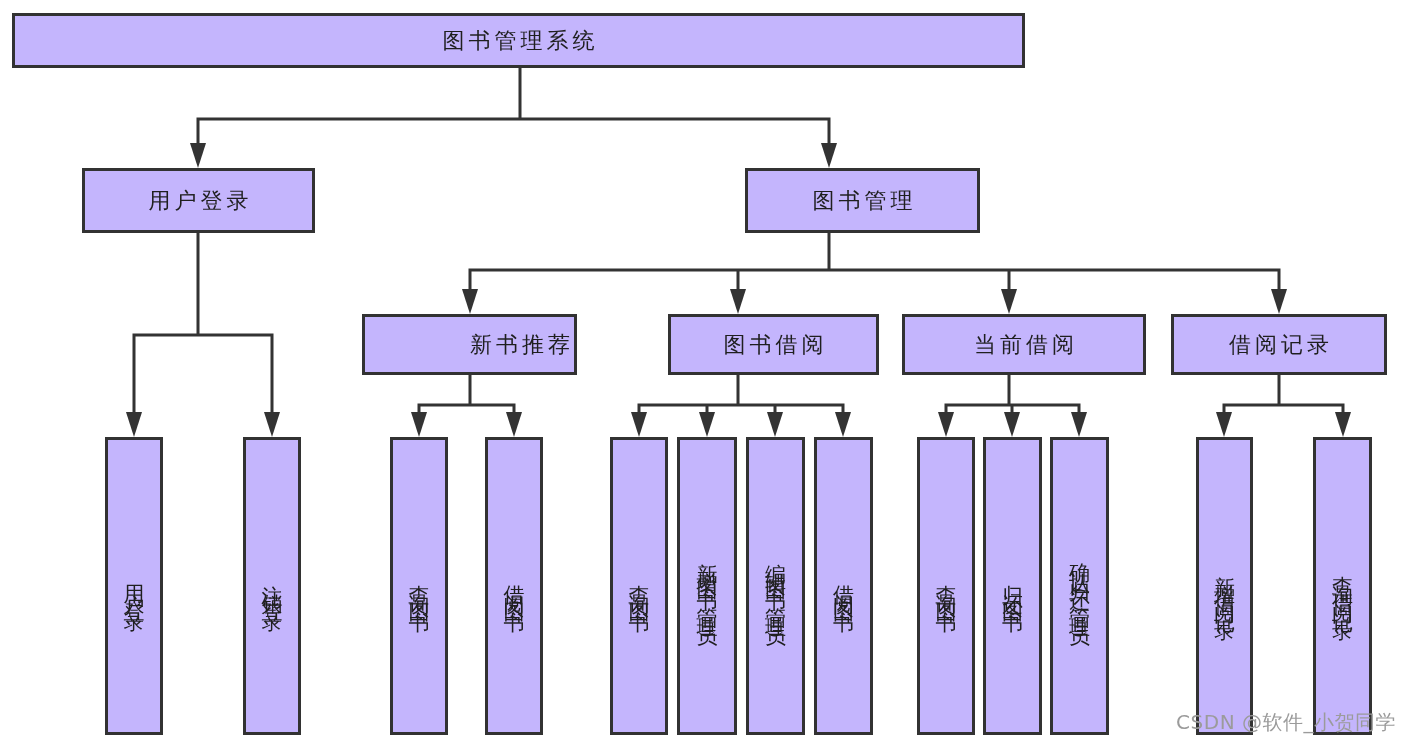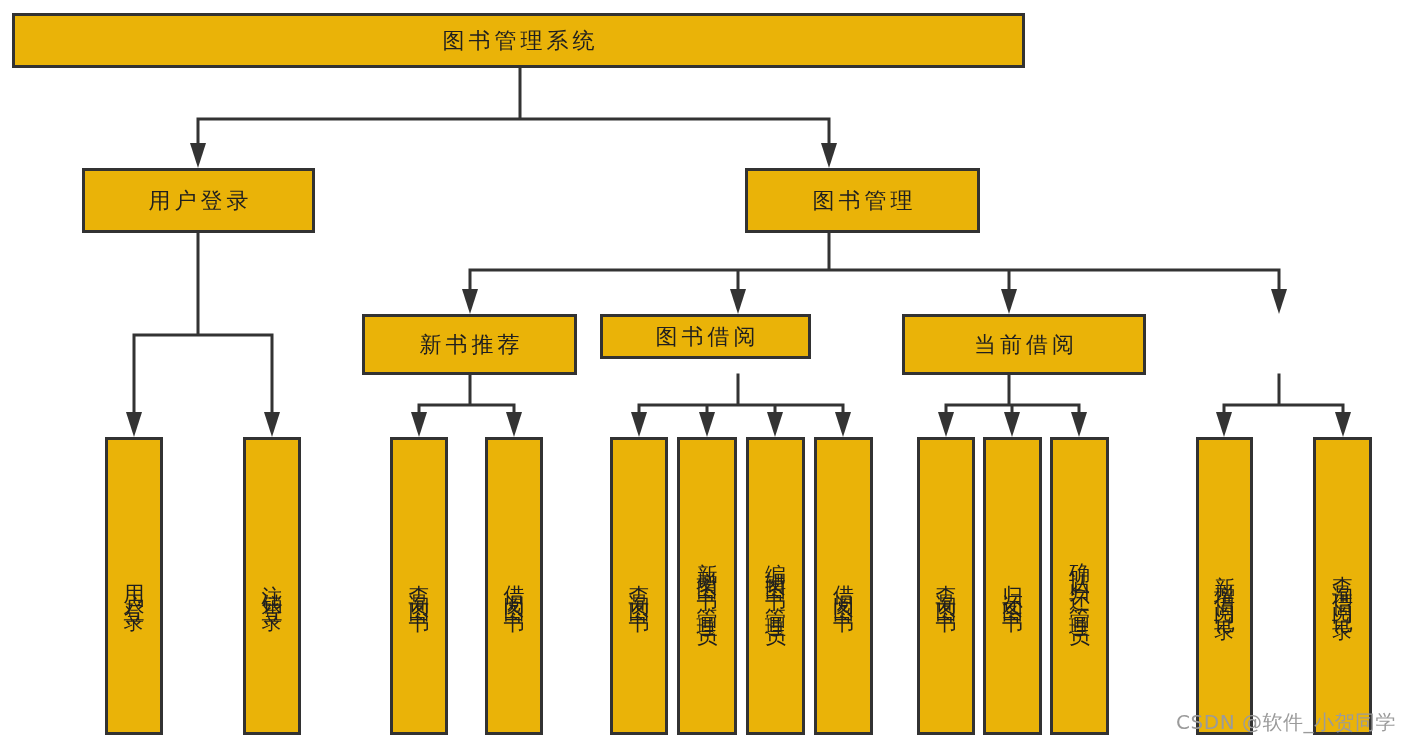--- a/index.html
+++ b/index.html
@@ -3,21 +3,21 @@
 <meta charset="utf-8">
 <style>
   * { margin:0; padding:0; box-sizing:border-box; }
   html,body { background:#ffffff; }
   .stage {
     position:relative; width:1405px; height:747px; background:#ffffff;
     font-family:"DejaVu Sans","Liberation Sans",sans-serif; overflow:hidden;
   }
   svg.wires { position:absolute; left:0; top:0; z-index:0; }
   .node {
-    position:absolute; border:3px solid #323232; background:#eab308;
+    position:absolute; border:3px solid #323232; background:#c4b5fd;
     display:flex; align-items:center; justify-content:center;
     color:#1f1f1f; z-index:1;
   }
   .node.h span {
     font-size:22px; letter-spacing:4px; text-indent:4px; white-space:nowrap;
   }
   .node.v span {
     writing-mode:vertical-rl; font-size:21px; letter-spacing:9px;
     white-space:nowrap;
   }
@@ -85,28 +85,31 @@
     <span>图书管理系统</span>
   </div>
 
   <div class="node h" style="left:82px; top:168px; width:233px; height:65px;">
     <span>用户登录</span>
   </div>
   <div class="node h" style="left:712px; top:168px; width:235px; height:65px;margin-left:33px;">
     <span>图书管理</span>
   </div>
 
-  <div class="node h" style="left:362px; top:314px; width:215px; height:61px;">
+  <div class="node h" style="left:362px; top:314px; width:215px; height:61px;justify-content:flex-end;">
     <span>新书推荐</span>
   </div>
-  <div class="node h" style="left:600px; top:314px; width:211px; height:45px;font-family:Liberation Serif, serif;">
+  <div class="node h" style="left:668px; top:314px; width:211px; height:61px;font-family:Liberation Serif, serif;">
     <span>图书借阅</span>
   </div>
   <div class="node h" style="left:902px; top:314px; width:244px; height:61px;">
     <span>当前借阅</span>
+  </div>
+  <div class="node h" style="left:1171px; top:314px; width:216px; height:61px;">
+    <span>借阅记录</span>
   </div>
 
   <div class="node v" style="left:105px; top:437px; width:58px; height:298px;">
     <span>用户登录</span>
   </div>
   <div class="node v" style="left:243px; top:437px; width:58px; height:298px;">
     <span>注销登录</span>
   </div>
 
   <div class="node v" style="left:390px; top:437px; width:58px; height:298px;">

